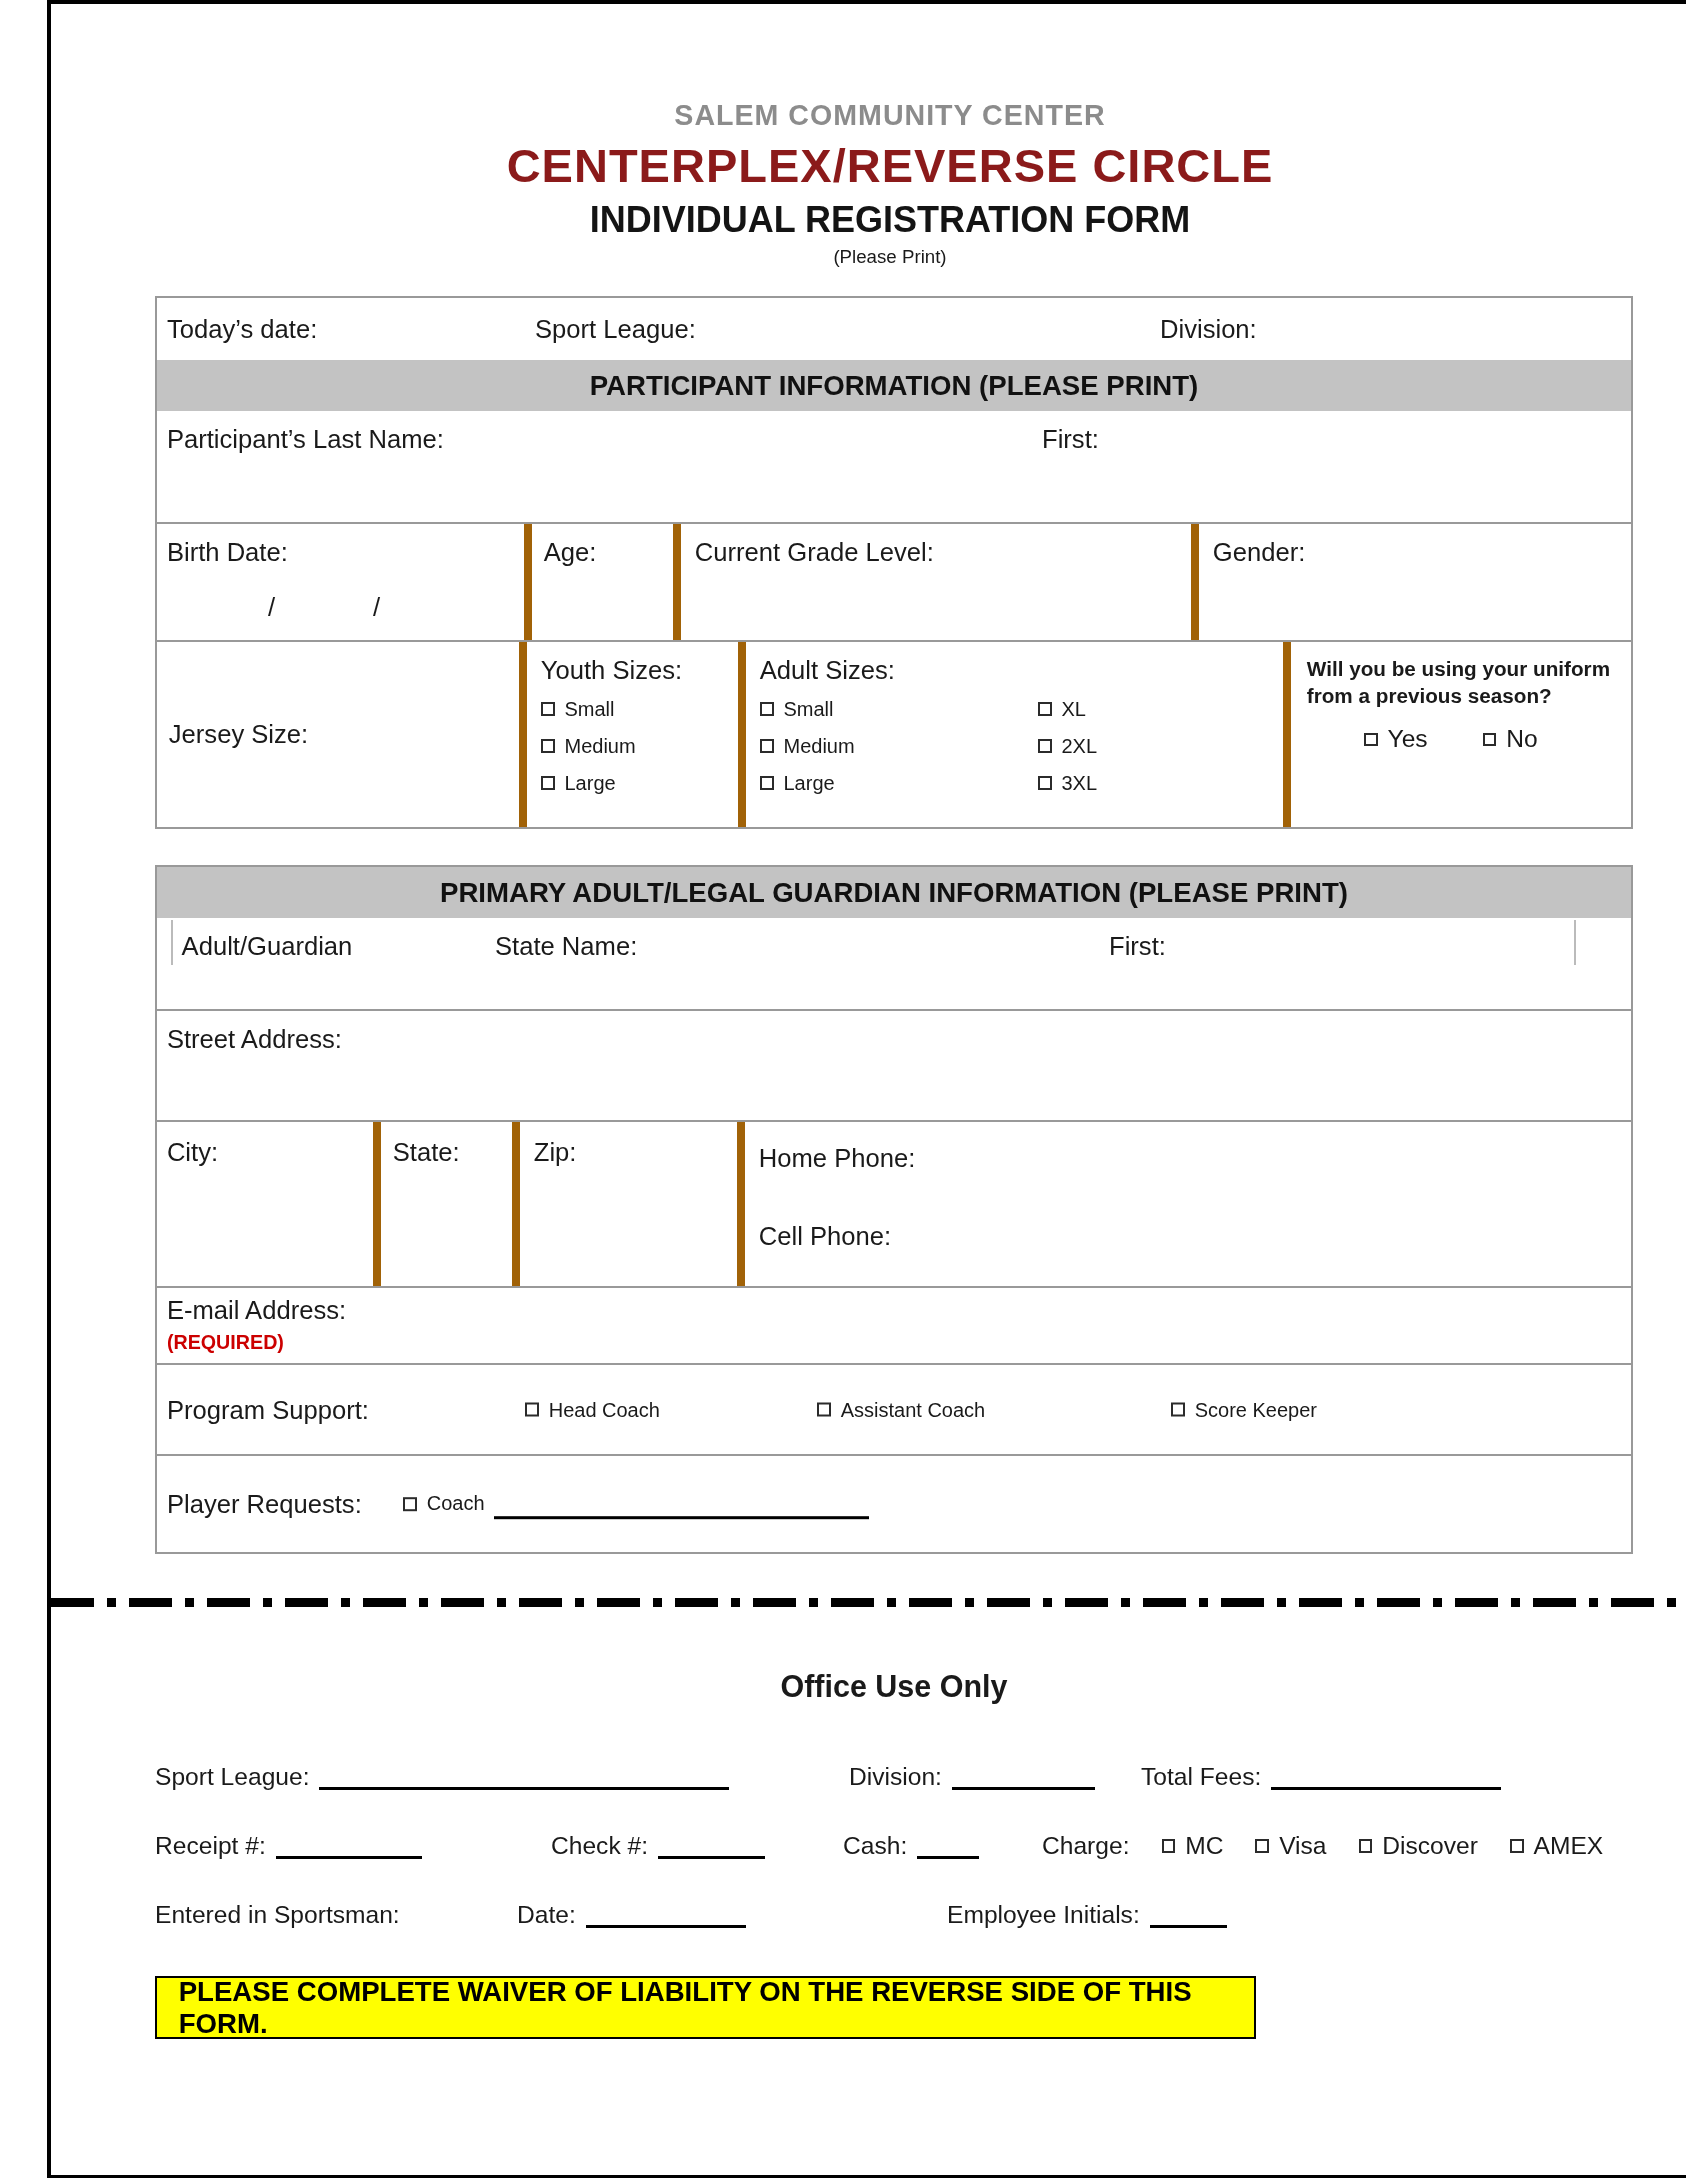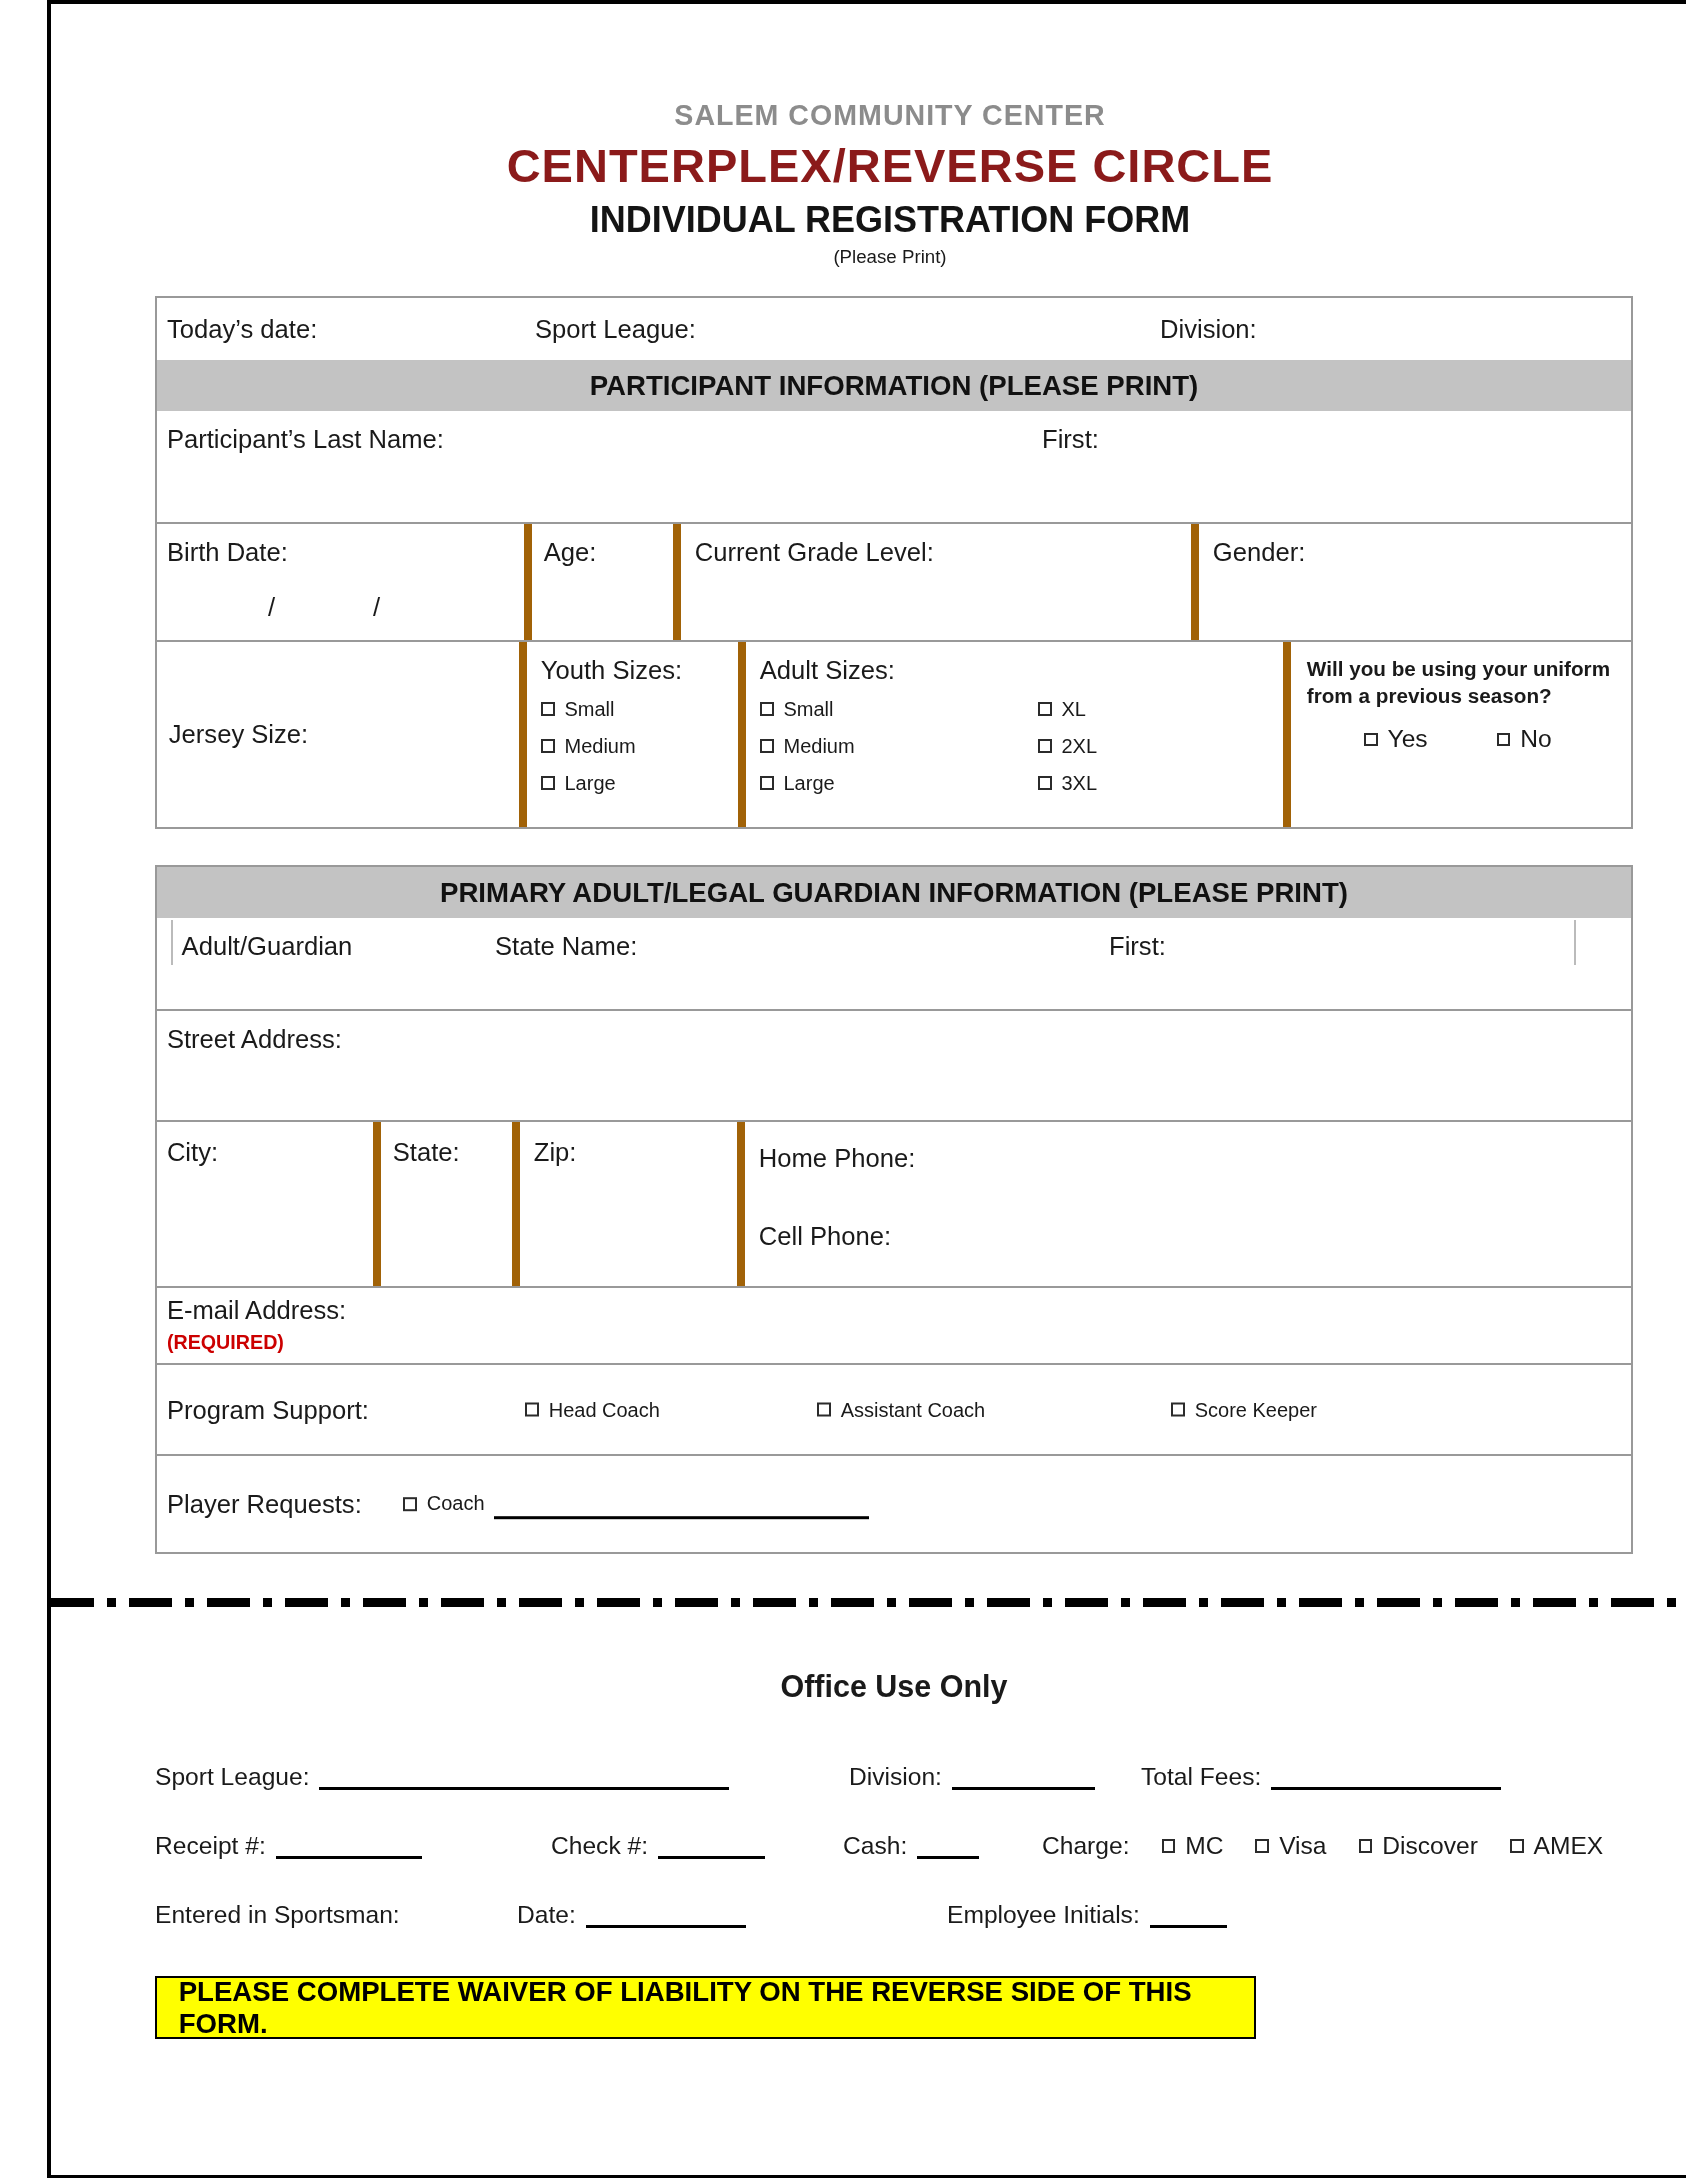--- a/index.html
+++ b/index.html
@@ -155,21 +155,21 @@
               </div>
             <div class="cbi">
                 <span class="cb"></span>
                 <span>3XL</span>
               </div>
           </div>
         </div>
       </div>
       <div class="cell bl" style="width:353px;padding:13.8px 15.8px 0 15.8px">
         <div class="uq">Will you be using your uniform from a previous season?</div>
-        <div style="display:flex;gap:69px;margin-top:15.8px;padding-left:57px">
+        <div style="display:flex;gap:55px;margin-top:15.8px;padding-left:57px">
           <span class="cbi" style="font-size:24.6px">
               <span class="cb"></span>
               <span>Yes</span>
             </span>
           <span class="cbi" style="font-size:24.6px">
               <span class="cb"></span>
               <span>No</span>
             </span>
         </div>
       </div>

